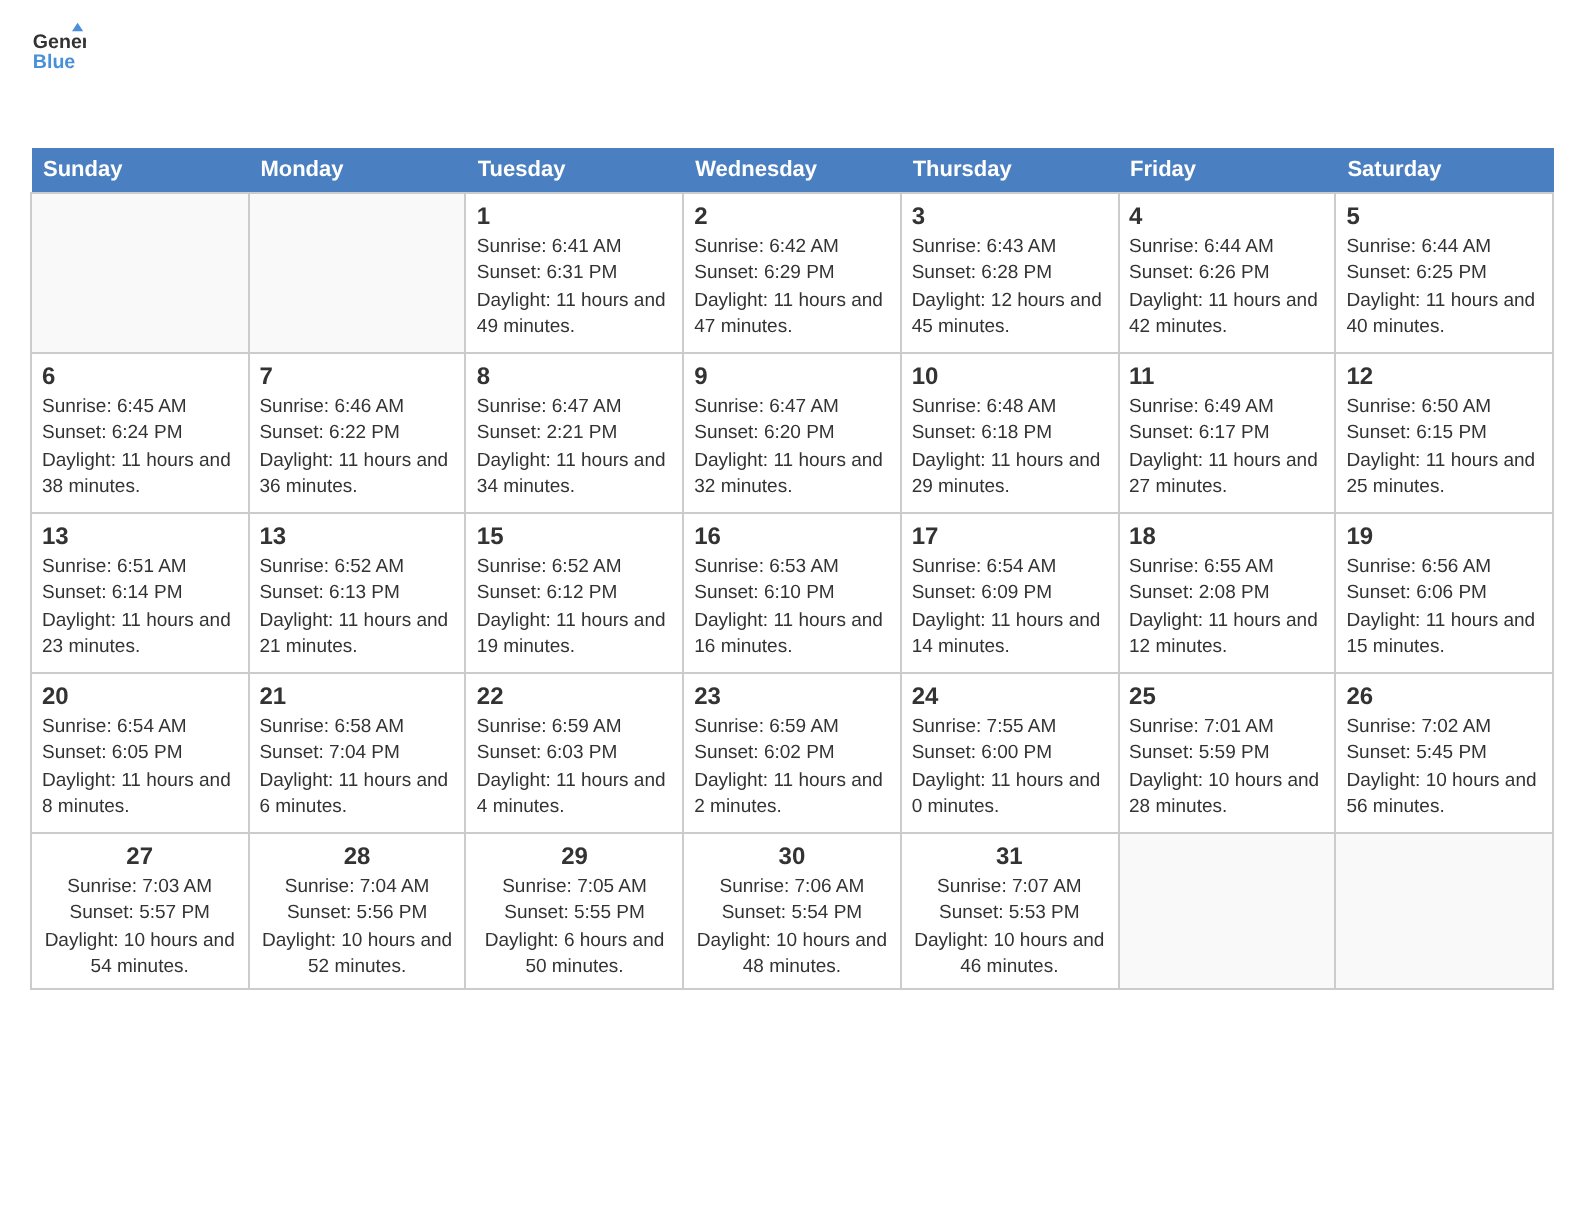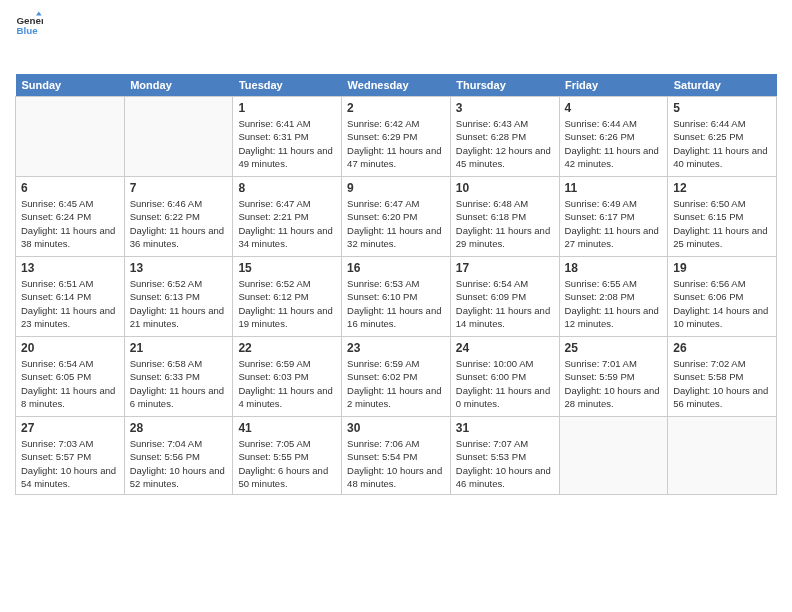--- a/index.html
+++ b/index.html
@@ -71,20 +71,21 @@
       font-size: 12px;
       margin-bottom: 2px;
     }
     .cell-text {
       font-size: 9.5px;
       line-height: 1.4;
       color: #333;
     }
     tr:last-child td {
       height: 72px;
+      text-align: center;
     }
   </style>
 </head>
 <body>
 
 <div class="container">
   <div class="header-area">
     <div class="logo">
       <svg class="logo-icon" viewBox="0 0 40 40">
         <text x="2" y="20" font-size="14" font-weight="bold" fill="#333" font-family="Arial">General</text>
@@ -227,82 +228,82 @@
           <td>
             <div class="day-number">18</div>
             <div class="cell-text">Sunrise: 6:55 AM</div>
             <div class="cell-text">Sunset: 2:08 PM</div>
             <div class="cell-text">Daylight: 11 hours and 12 minutes.</div>
           </td>
           <td>
             <div class="day-number">19</div>
             <div class="cell-text">Sunrise: 6:56 AM</div>
             <div class="cell-text">Sunset: 6:06 PM</div>
-            <div class="cell-text">Daylight: 14 hours and 10 minutes.</div>
+            <div class="cell-text">Daylight: 11 hours and 15 minutes.</div>
           </td>
         </tr>
         <tr>
           <td>
             <div class="day-number">20</div>
             <div class="cell-text">Sunrise: 6:54 AM</div>
             <div class="cell-text">Sunset: 6:05 PM</div>
             <div class="cell-text">Daylight: 11 hours and 8 minutes.</div>
           </td>
           <td>
             <div class="day-number">21</div>
             <div class="cell-text">Sunrise: 6:58 AM</div>
-            <div class="cell-text">Sunset: 6:33 PM</div>
+            <div class="cell-text">Sunset: 7:04 PM</div>
             <div class="cell-text">Daylight: 11 hours and 6 minutes.</div>
           </td>
           <td>
             <div class="day-number">22</div>
             <div class="cell-text">Sunrise: 6:59 AM</div>
             <div class="cell-text">Sunset: 6:03 PM</div>
             <div class="cell-text">Daylight: 11 hours and 4 minutes.</div>
           </td>
           <td>
             <div class="day-number">23</div>
             <div class="cell-text">Sunrise: 6:59 AM</div>
             <div class="cell-text">Sunset: 6:02 PM</div>
             <div class="cell-text">Daylight: 11 hours and 2 minutes.</div>
           </td>
           <td>
             <div class="day-number">24</div>
-            <div class="cell-text">Sunrise: 10:00 AM</div>
+            <div class="cell-text">Sunrise: 7:55 AM</div>
             <div class="cell-text">Sunset: 6:00 PM</div>
             <div class="cell-text">Daylight: 11 hours and 0 minutes.</div>
           </td>
           <td>
             <div class="day-number">25</div>
             <div class="cell-text">Sunrise: 7:01 AM</div>
             <div class="cell-text">Sunset: 5:59 PM</div>
             <div class="cell-text">Daylight: 10 hours and 28 minutes.</div>
           </td>
           <td>
             <div class="day-number">26</div>
             <div class="cell-text">Sunrise: 7:02 AM</div>
-            <div class="cell-text">Sunset: 5:58 PM</div>
+            <div class="cell-text">Sunset: 5:45 PM</div>
             <div class="cell-text">Daylight: 10 hours and 56 minutes.</div>
           </td>
         </tr>
         <tr>
           <td>
             <div class="day-number">27</div>
             <div class="cell-text">Sunrise: 7:03 AM</div>
             <div class="cell-text">Sunset: 5:57 PM</div>
             <div class="cell-text">Daylight: 10 hours and 54 minutes.</div>
           </td>
           <td>
             <div class="day-number">28</div>
             <div class="cell-text">Sunrise: 7:04 AM</div>
             <div class="cell-text">Sunset: 5:56 PM</div>
             <div class="cell-text">Daylight: 10 hours and 52 minutes.</div>
           </td>
           <td>
-            <div class="day-number">41</div>
+            <div class="day-number">29</div>
             <div class="cell-text">Sunrise: 7:05 AM</div>
             <div class="cell-text">Sunset: 5:55 PM</div>
             <div class="cell-text">Daylight: 6 hours and 50 minutes.</div>
           </td>
           <td>
             <div class="day-number">30</div>
             <div class="cell-text">Sunrise: 7:06 AM</div>
             <div class="cell-text">Sunset: 5:54 PM</div>
             <div class="cell-text">Daylight: 10 hours and 48 minutes.</div>
           </td>

